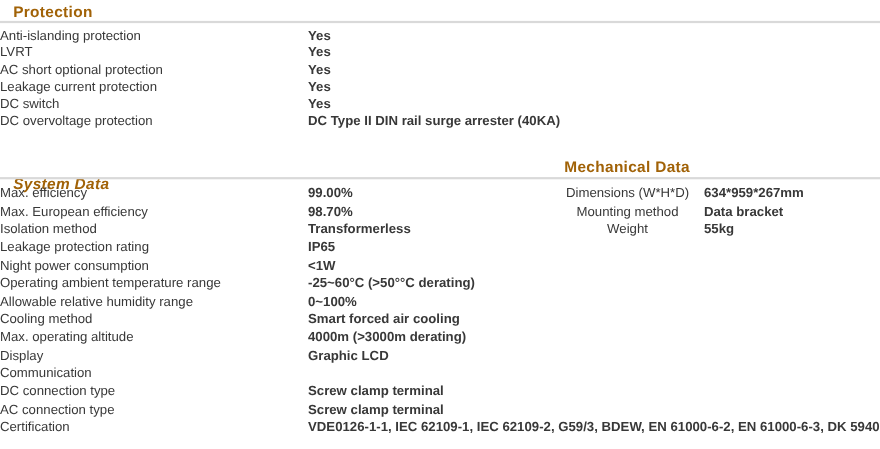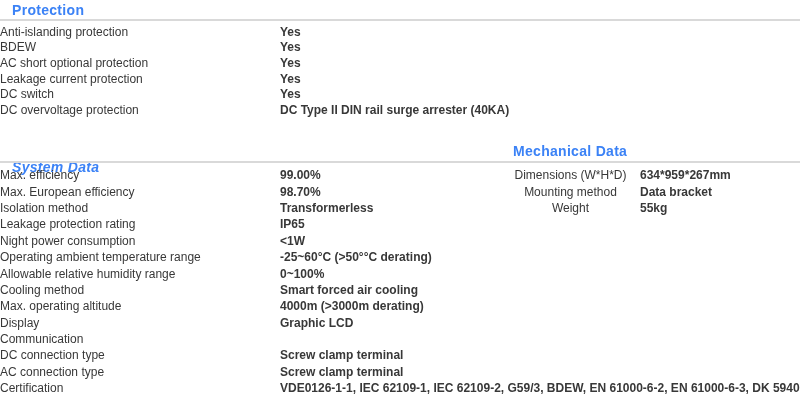--- a/index.html
+++ b/index.html
@@ -14,21 +14,21 @@
     overflow: hidden;
   }
   .sec-title {
     position: absolute;
     left: 12px;
     margin: 0;
     font-size: 14px;
     line-height: 15px;
     font-weight: bold;
     letter-spacing: 0.3px;
-    color: #3b82f6;
+    color: #a16207;
     white-space: nowrap;
   }
   #title-protection { top: 3px; }
   #title-system     { top: 160px; font-style: italic; }
   #title-mechanical { top: 144px; left: 513px; }
   .rule {
     position: absolute;
     left: 0; right: 0;
     height: 2px;
     background: #d9d9d9;
@@ -59,21 +59,21 @@
 
   <h2 class="sec-title" id="title-protection">Protection</h2>
   <div class="rule" id="rule-protection"></div>
 
   <div class="rows" id="rows-protection">
     <div class="row">
       <div class="label">Anti-islanding protection</div>
       <div class="value">Yes</div>
     </div>
     <div class="row">
-      <div class="label">BDEW</div>
+      <div class="label">LVRT</div>
       <div class="value">Yes</div>
     </div>
     <div class="row">
       <div class="label">AC short optional protection</div>
       <div class="value">Yes</div>
     </div>
     <div class="row">
       <div class="label">Leakage current protection</div>
       <div class="value">Yes</div>
     </div>

